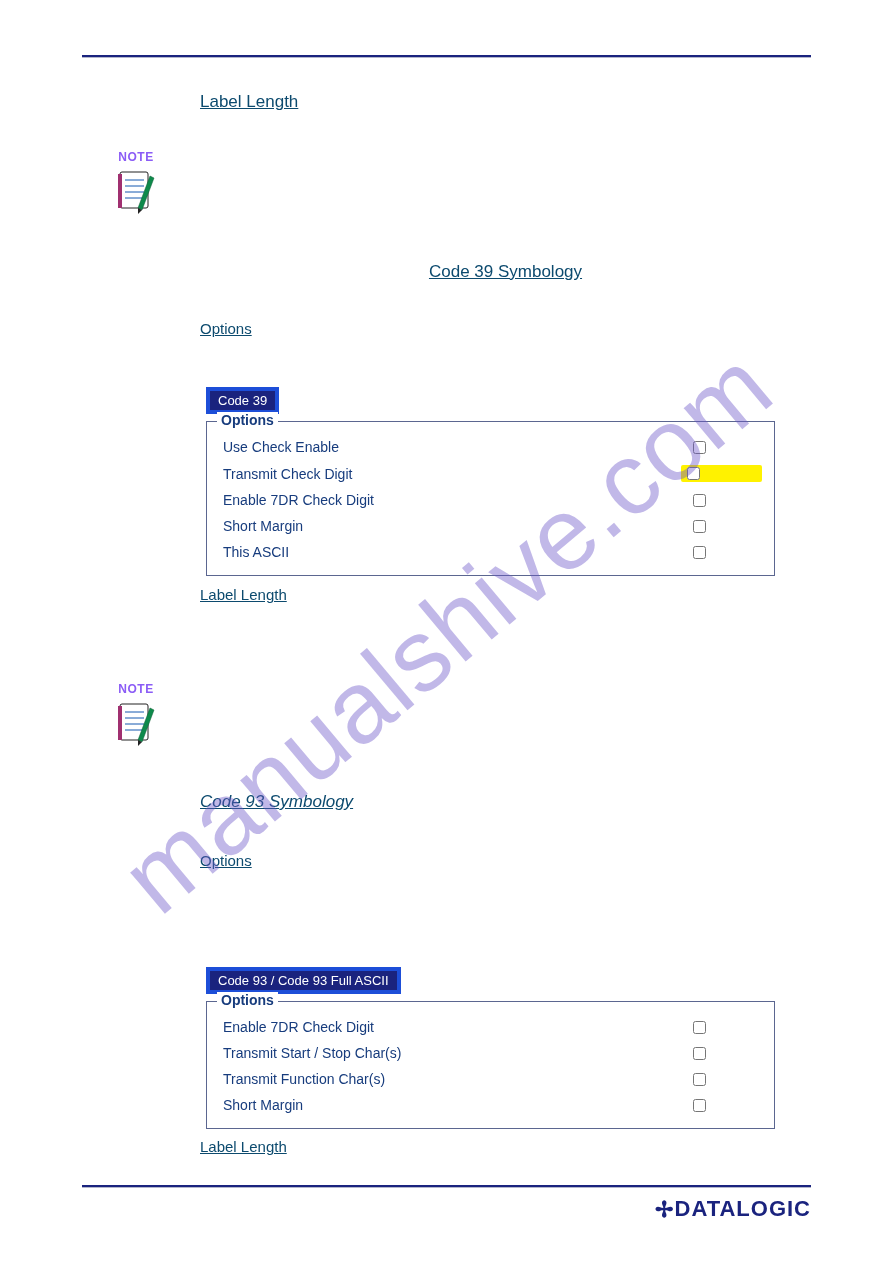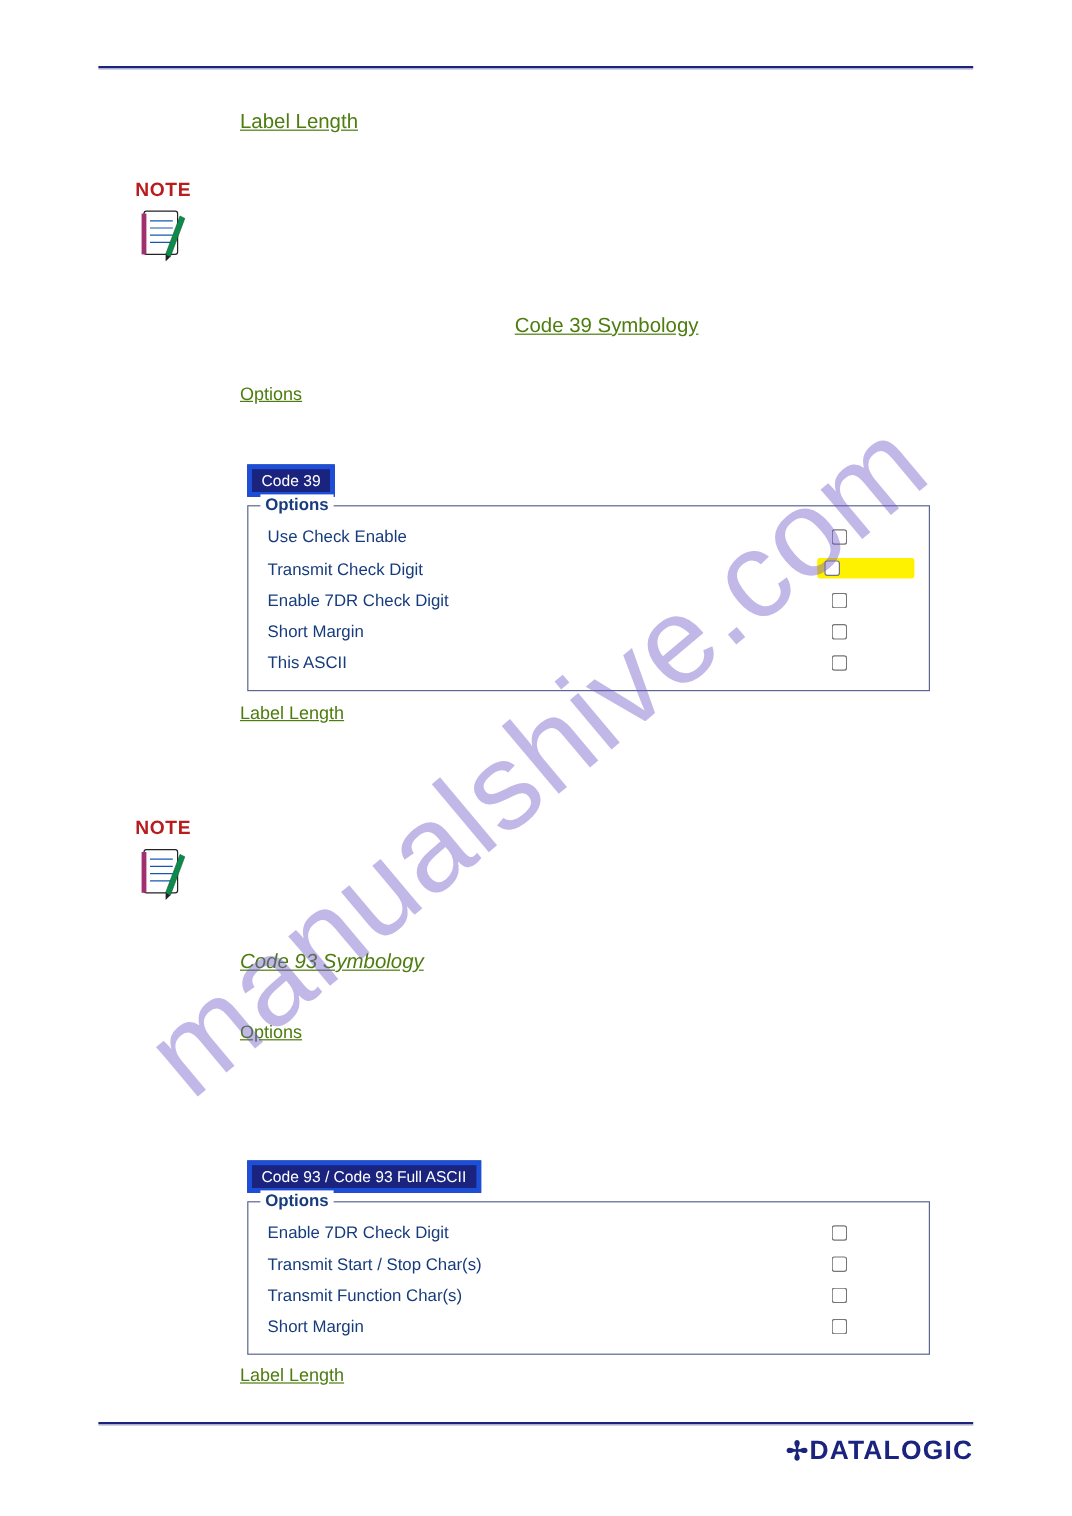--- a/index.html
+++ b/index.html
@@ -60,40 +60,40 @@
     color: #1a237e;
     font-family: Arial, sans-serif;
   }
   .dl-logo .bullet {
     display: inline-block;
     font-size: 22px;
     vertical-align: middle;
     color: #1a237e;
   }
   .link-heading {
-    color: #4d7c0f;
+    color: #0c4a6e;
     font-size: 17px;
     text-decoration: underline;
     display: inline-block;
   }
   .link-heading.small { font-size: 15px; }
   .body-text {
     font-size: 14px;
     color: #fff;
     line-height: 1.4;
   }
   .note-block {
     position: absolute;
     left: 108px;
     width: 56px;
   }
   .note-label {
-    color: #b91c1c;
+    color: #8b5cf6;
     font-weight: bold;
-    font-size: 16px;
+    font-size: 12px;
     text-align: center;
     letter-spacing: 0.5px;
     margin-bottom: 2px;
   }
   .note-svg { width: 40px; height: 48px; margin: 0 auto; display: block; }
   .tab {
     background: #1a237e;
     border: 4px solid #1d4ed8;
     display: inline-block;
   }

